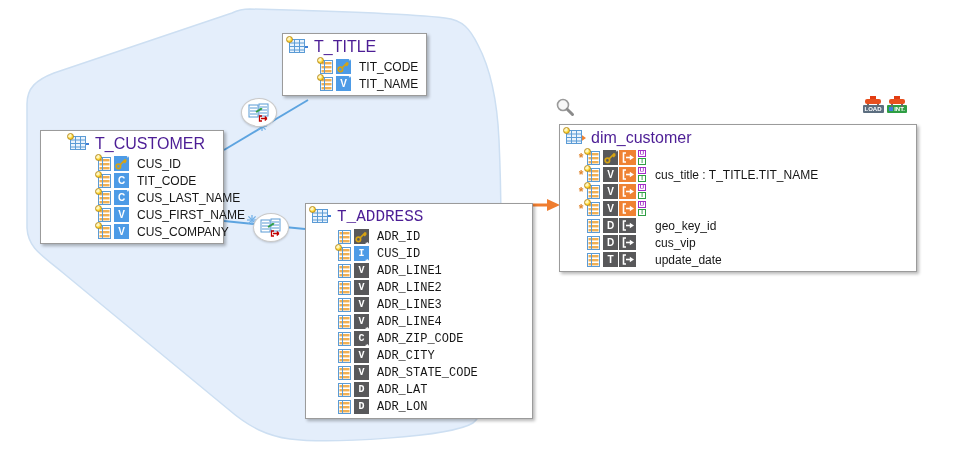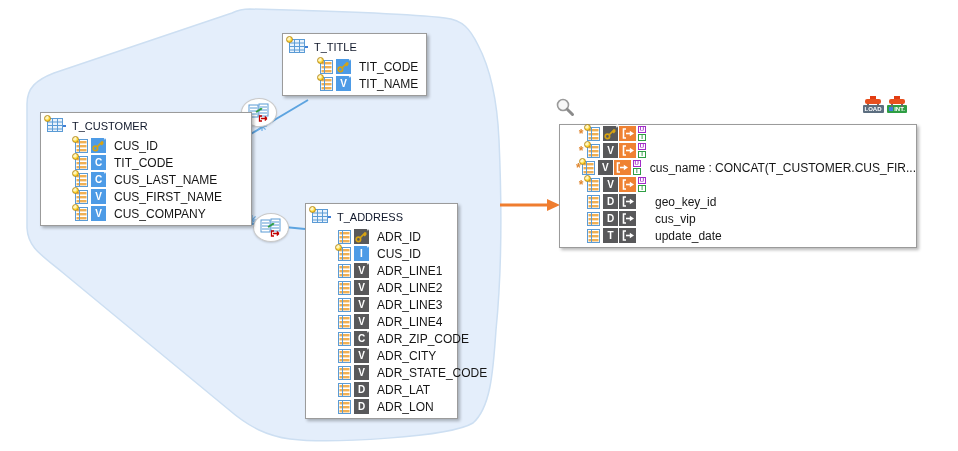--- a/index.html
+++ b/index.html
@@ -8,21 +8,21 @@
     background:#ffffff;
     font-family:"Liberation Sans", sans-serif;
   }
   #canvas-svg{position:absolute;left:0;top:0;z-index:0;}
   .tbl{
     position:absolute;background:#ffffff;border:1px solid #9b9b9b;
     box-shadow:2px 2px 3px rgba(0,0,0,0.28);z-index:5;box-sizing:border-box;
     padding-bottom:3px;
   }
   .tbl-header{display:flex;align-items:center;gap:5px;padding:3px 5px 2px 5px;height:19px;}
-  .tbl-name{font-size:11px;color:#0f172a;white-space:nowrap;text-align:center;}
+  .tbl-name{font-size:16px;color:#4c1d95;white-space:nowrap;text-align:center;}
   .tbl-body{display:flex;flex-direction:column;}
   .trow{display:flex;align-items:center;height:17px;flex:0 0 17px;}
   .req-star{width:10px;font-size:12px;font-weight:bold;color:#e0862e;text-align:center;line-height:10px;}
   .mini-icon{position:relative;width:15px;height:15px;flex:0 0 15px;margin-right:1px;}
   .mini-icon svg{position:absolute;left:1px;top:1px;}
   .bulb{
     position:absolute;left:-2px;top:-2px;width:7px;height:7px;border-radius:50%;
     background:radial-gradient(circle at 35% 30%, #fff6c0 0 25%, #ffd62e 60%, #e8a90f 100%);
     border:1px solid #b98f1f;box-sizing:border-box;z-index:2;
   }
@@ -37,23 +37,23 @@
   .exp-icon{width:17px;height:15px;flex:0 0 17px;margin-left:1px;display:flex;align-items:center;justify-content:center;}
   .exp-icon.mapped{background:#ef8233;}
   .exp-icon.plain{background:#58585a;}
   .ui-flags{display:flex;flex-direction:column;gap:1px;margin-left:2px;width:9px;flex:0 0 9px;}
   .ui-flags .flag{width:8px;height:7px;box-sizing:border-box;border:1px solid;background:#fff;
     font-size:6px;font-weight:bold;line-height:5px;text-align:center;}
   .flag.u{border-color:#a12cc7;color:#a12cc7;}
   .flag.i{border-color:#2f9e44;color:#2f9e44;}
   .col-label{margin-left:8px;font-size:12px;color:#161616;white-space:nowrap;}
   
-  #tbl-customer{left:40px;top:112px;width:212px;}
+  #tbl-customer{left:40px;top:130px;width:184px;padding-left:23px;}
   #tbl-title{left:282px;top:33px;width:145px;}
-  #tbl-address{left:305px;top:203px;width:153px;}
+  #tbl-address{left:305px;top:203px;width:228px;font-family:Liberation Mono, monospace;}
   #tbl-dim{left:559px;top:124px;width:358px;}
   #tbl-customer .trow{padding-left:33px;}
   #tbl-title .trow{padding-left:36px;}
   #tbl-address .trow{padding-left:31px;}
   #tbl-dim .trow{padding-left:16px;}
   .join-bubble{
     position:absolute;width:34px;height:27px;border-radius:50%;
     background:#ffffff;border:1px solid #c9c9c9;box-shadow:0 1px 2px rgba(0,0,0,0.15);
     z-index:4;display:flex;align-items:center;justify-content:center;
   }
@@ -468,20 +468,35 @@
     <rect x="1.5" y="10" width="10" height="2.4" fill="#f0b054"></rect>
     <line x1="4.5" y1="0.5" x2="4.5" y2="13.5" stroke="#5b9bd5"></line>
   </svg>
         </span>
         <span class="type-badge dk"><span>D</span></span>
         <span class="col-label">ADR_LON</span>
       </div>
     </div>
 </div>
 <div class="tbl" id="tbl-dim">
+  <div class="tbl-header">
+    <span class="hdr-icon"><span class="mini-icon" style="width:18px;flex:0 0 18px;">
+    <svg width="16" height="14" viewBox="0 0 16 14">
+      <rect x="0.5" y="0.5" width="15" height="13" fill="#eaf3fc" stroke="#5b9bd5"></rect>
+      <line x1="0.5" y1="4" x2="15.5" y2="4" stroke="#5b9bd5"></line>
+      <line x1="0.5" y1="7.5" x2="15.5" y2="7.5" stroke="#5b9bd5"></line>
+      <line x1="0.5" y1="11" x2="15.5" y2="11" stroke="#5b9bd5"></line>
+      <line x1="5.5" y1="0.5" x2="5.5" y2="13.5" stroke="#5b9bd5"></line>
+      <line x1="10.5" y1="0.5" x2="10.5" y2="13.5" stroke="#5b9bd5"></line>
+    </svg><span class="bulb"></span></span></span>
+    <span class="hdr-arrow target"><svg width="15" height="10" viewBox="0 0 15 10">
+          <path d="M1 4 h8 v-3.2 L15 5 L9 9.2 V6 H1 Z" fill="#ef8233"></path>
+        </svg></span>
+    <span class="tbl-name">dim_customer</span>
+  </div>
   <div class="tbl-body">
       <div class="trow">
         <span class="req-star">*</span>
         <span class="mini-icon">
           <svg width="13" height="14" viewBox="0 0 13 14">
     <rect x="0.5" y="0.5" width="12" height="13" fill="#ffffff" stroke="#5b9bd5"></rect>
     <rect x="1.5" y="2" width="10" height="2.4" fill="#f0b054"></rect>
     <rect x="1.5" y="6" width="10" height="2.4" fill="#f0b054"></rect>
     <rect x="1.5" y="10" width="10" height="2.4" fill="#f0b054"></rect>
     <line x1="4.5" y1="0.5" x2="4.5" y2="13.5" stroke="#5b9bd5"></line>
@@ -521,20 +536,21 @@
           <svg width="14" height="13" viewBox="0 0 14 13">
     <path d="M5 2 H2.5 V11 H5" fill="none" stroke="#ffffff" stroke-width="1.6"></path>
     <line x1="5" y1="6.5" x2="10" y2="6.5" stroke="#ffffff" stroke-width="1.6"></line>
     <polygon points="13,6.5 8.8,3.8 8.8,9.2" fill="#ffffff"></polygon>
   </svg>
         </span>
         <span class="ui-flags">
           <span class="flag u">U</span>
            <span class="flag i">I</span>
         </span>
+        <span class="col-label">cus_title : T_TITLE.TIT_NAME</span>
       </div>
       <div class="trow">
         <span class="req-star">*</span>
         <span class="mini-icon">
           <svg width="13" height="14" viewBox="0 0 13 14">
     <rect x="0.5" y="0.5" width="12" height="13" fill="#ffffff" stroke="#5b9bd5"></rect>
     <rect x="1.5" y="2" width="10" height="2.4" fill="#f0b054"></rect>
     <rect x="1.5" y="6" width="10" height="2.4" fill="#f0b054"></rect>
     <rect x="1.5" y="10" width="10" height="2.4" fill="#f0b054"></rect>
     <line x1="4.5" y1="0.5" x2="4.5" y2="13.5" stroke="#5b9bd5"></line>
@@ -546,21 +562,20 @@
           <svg width="14" height="13" viewBox="0 0 14 13">
     <path d="M5 2 H2.5 V11 H5" fill="none" stroke="#ffffff" stroke-width="1.6"></path>
     <line x1="5" y1="6.5" x2="10" y2="6.5" stroke="#ffffff" stroke-width="1.6"></line>
     <polygon points="13,6.5 8.8,3.8 8.8,9.2" fill="#ffffff"></polygon>
   </svg>
         </span>
         <span class="ui-flags">
           <span class="flag u">U</span>
            <span class="flag i">I</span>
         </span>
-        <span class="col-label">cus_name : CONCAT(T_CUSTOMER.CUS_FIR...</span>
       </div>
       <div class="trow">
         <span class="req-star">*</span>
         <span class="mini-icon">
           <svg width="13" height="14" viewBox="0 0 13 14">
     <rect x="0.5" y="0.5" width="12" height="13" fill="#ffffff" stroke="#5b9bd5"></rect>
     <rect x="1.5" y="2" width="10" height="2.4" fill="#f0b054"></rect>
     <rect x="1.5" y="6" width="10" height="2.4" fill="#f0b054"></rect>
     <rect x="1.5" y="10" width="10" height="2.4" fill="#f0b054"></rect>
     <line x1="4.5" y1="0.5" x2="4.5" y2="13.5" stroke="#5b9bd5"></line>

